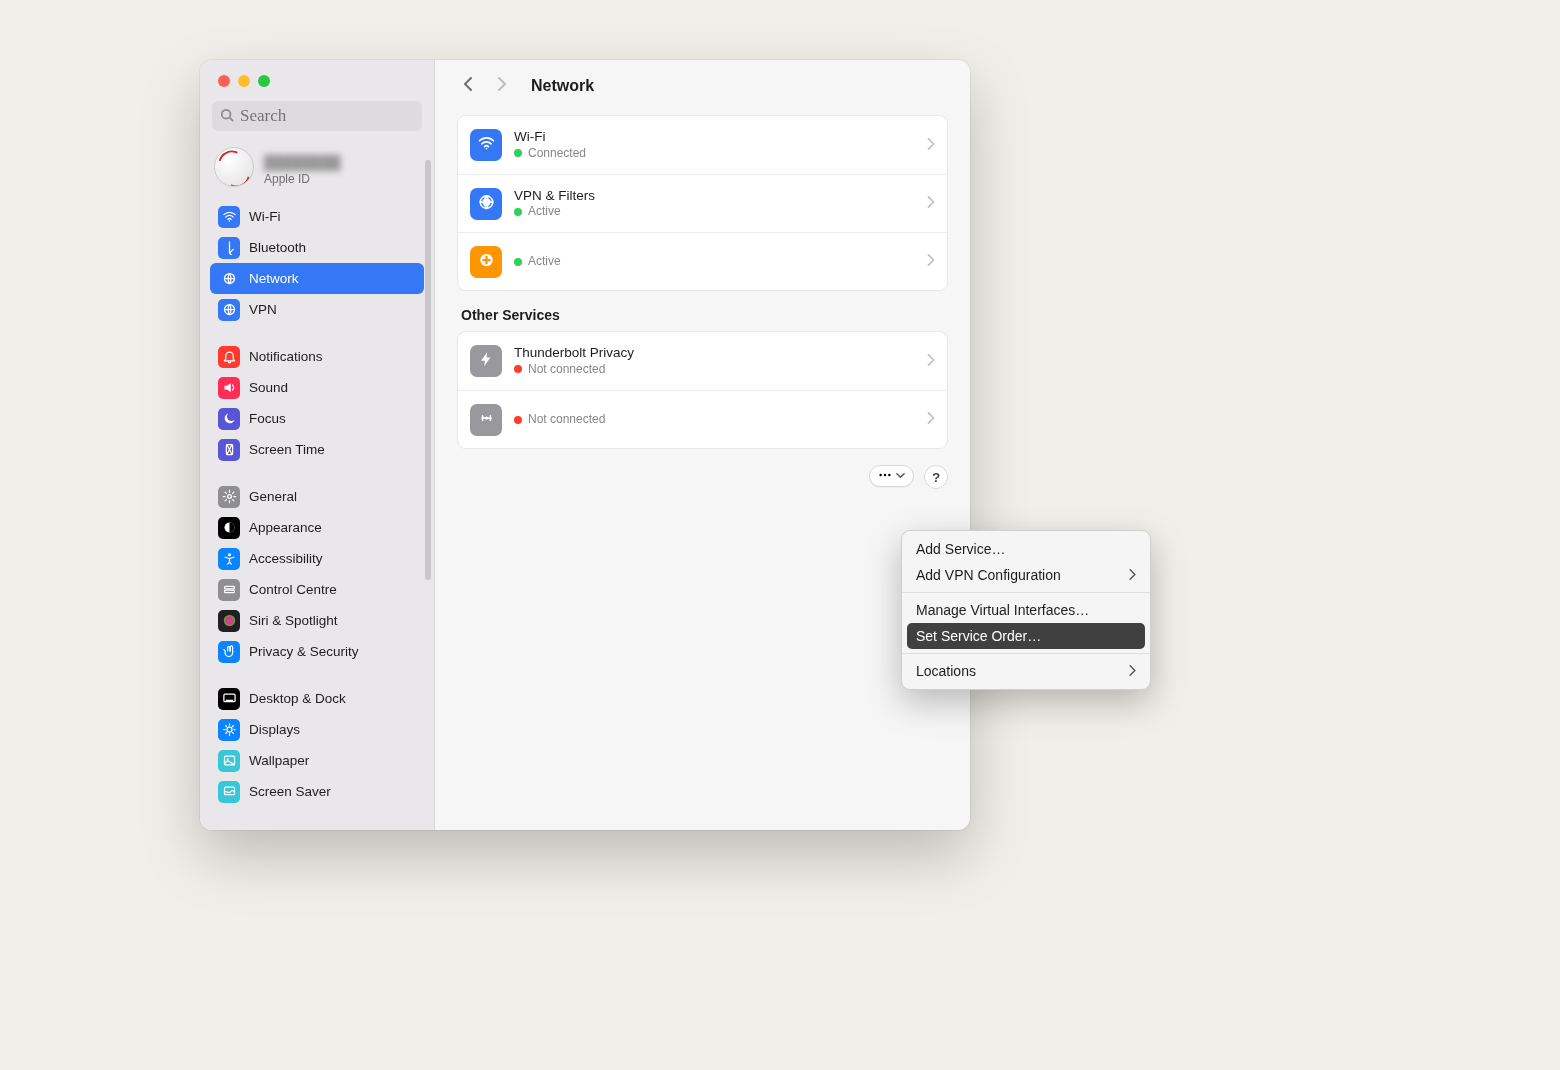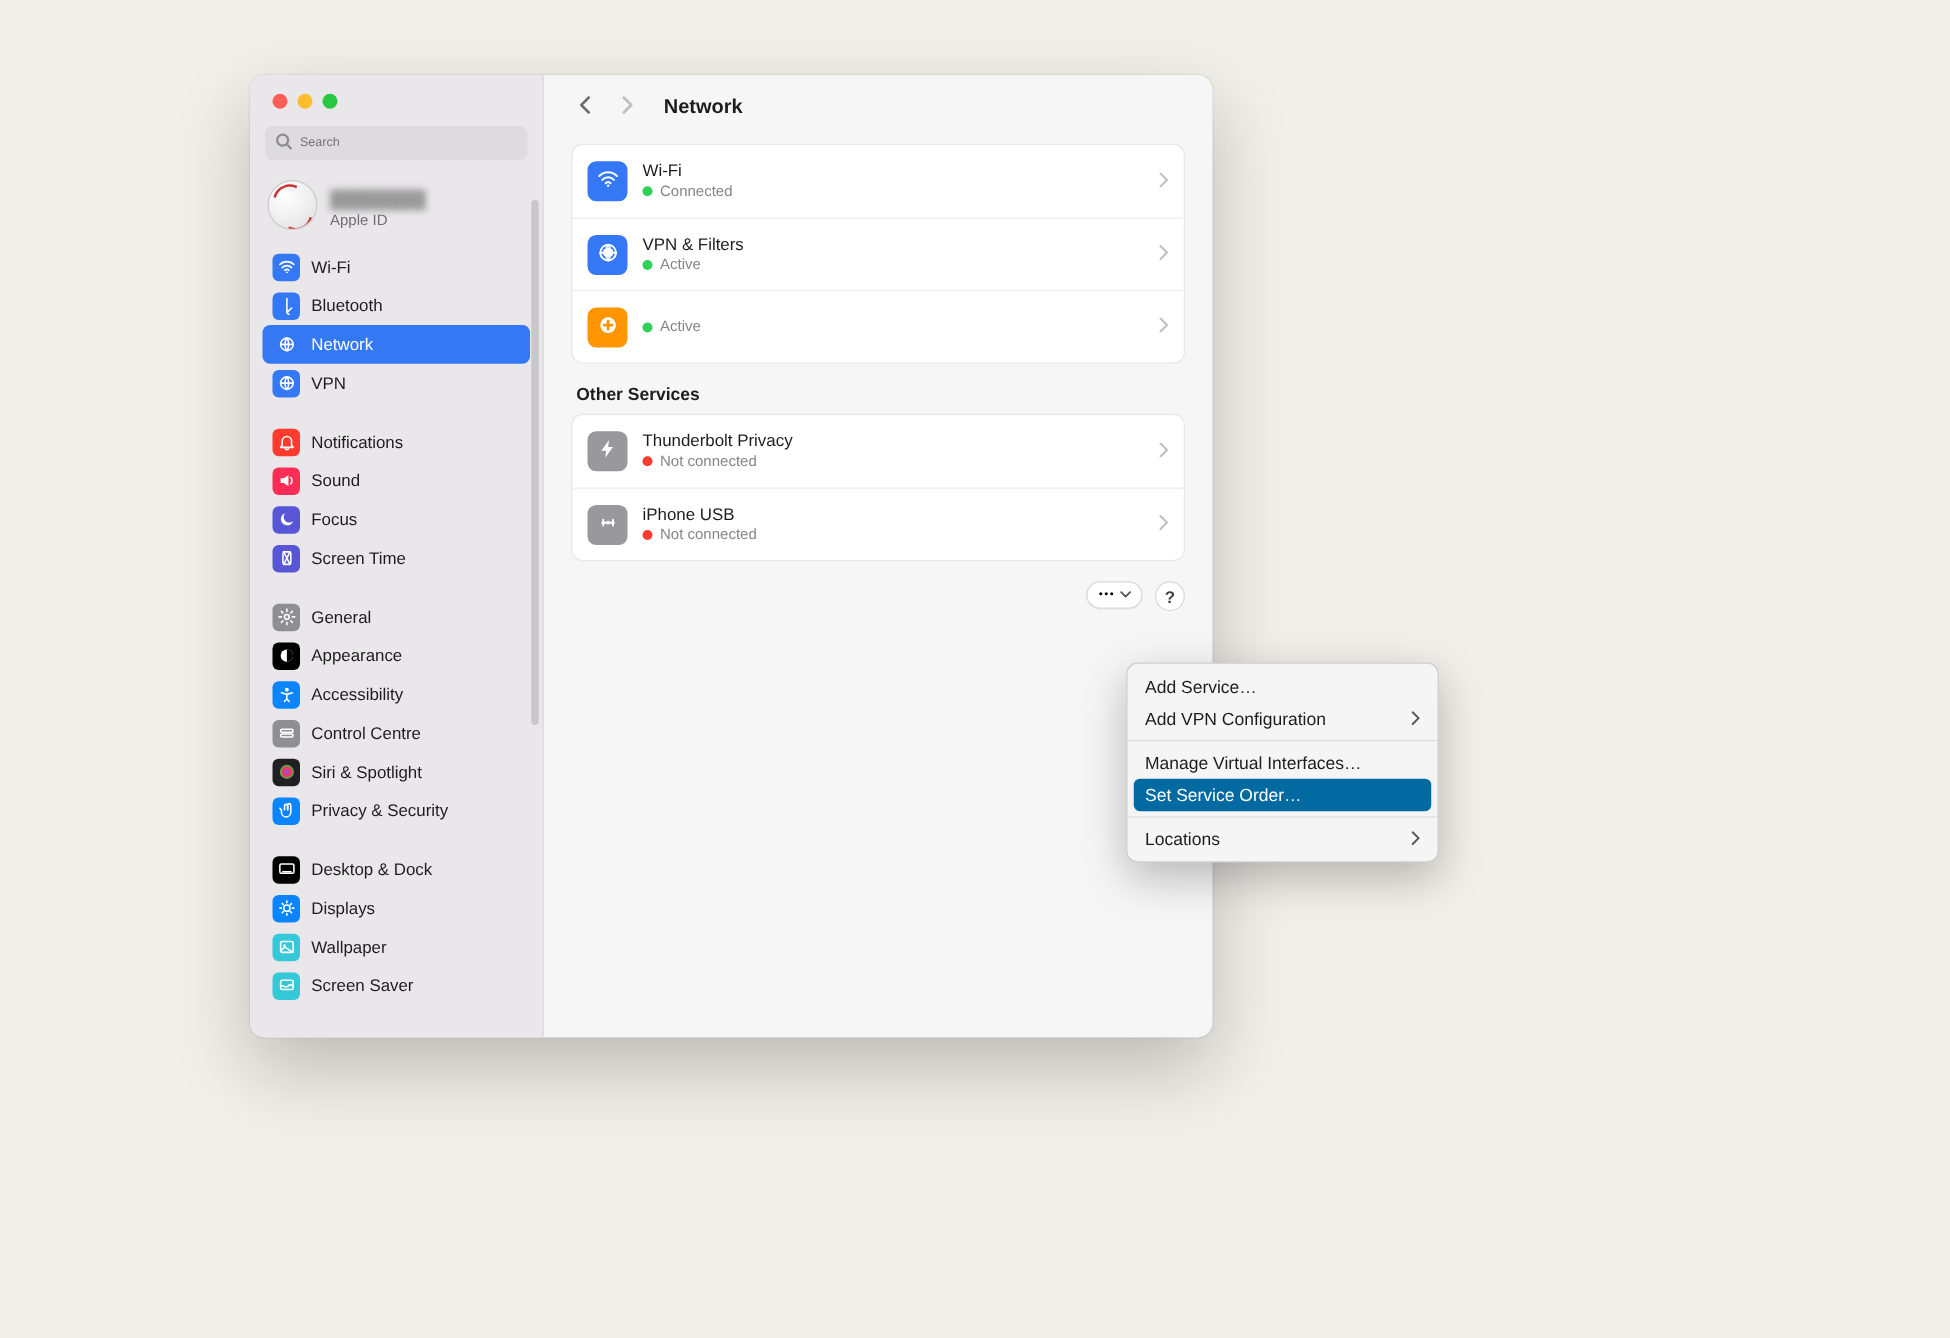--- a/index.html
+++ b/index.html
@@ -49,21 +49,21 @@
 .search {
   display: flex; align-items: center;
   background: #dddbdd;
   border-radius: 6px;
   padding: 5px 8px;
   gap: 6px;
 }
 .search svg { width: 14px; height: 14px; fill: #8a8a8d; }
 .search input {
   border: none; background: transparent; outline: none;
-  font-size: 10px; color: #b91c1c; flex:1;
+  font-size: 17px; color: #b91c1c; flex:1;font-family:Liberation Serif, serif;
 }
 
 .apple-id {
   display: flex; align-items: flex-end; gap: 10px;
   padding: 6px 14px 14px 14px;
 }
 .avatar {
   width: 40px; height: 40px; border-radius: 50%;
   background: radial-gradient(circle at 35% 30%, #ffffff, #eeeeee 55%, #dcdcdc);
   border: 1px solid #ccc;
@@ -172,21 +172,21 @@
   box-shadow:0 12px 35px rgba(0,0,0,0.25);
   padding:5px 0;
   font-size:14px;
 }
 .popup .sep{ height:1px; background:#dedee0; margin:4px 0; }
 .popup-item{
   display:flex; align-items:center; justify-content:space-between;
   padding:5px 14px;
   cursor:default;
 }
-.popup-item.highlight{ background:#0369a1; color:#fff; margin:0 5px; border-radius:5px; padding:5px 9px;}
+.popup-item.highlight{ background:#404040; color:#fff; margin:0 5px; border-radius:5px; padding:5px 9px;}
 .popup-item .subchev{ color:#5a5a5e; }
 .popup-item .subchev svg{width:7px;height:11px;}
 
 
 .svg-ico{ width:14px;height:14px; }
 </style>
 </head>
 <body>
 
 <div class="window">
@@ -497,21 +497,20 @@
               </svg></span>
           </div>
           <div class="row">
             <div class="big-icon" style="background: rgb(152, 152, 157);">
               <div style="transform:scale(1.25)"><svg viewBox="0 0 24 24" width="15" height="15" fill="none" stroke="white" stroke-width="2" stroke-linecap="round" stroke-linejoin="round">
                   <circle cx="12" cy="12" r="2" fill="white" stroke="none"></circle>
                   <path d="M6 12h12M7 9v6M17 9v6"></path>
                 </svg></div>
             </div>
             <div class="row-text">
-              <span class="row-title">iPhone USB</span>
               <span class="row-sub">
                 <span class="dot red"></span>
                 <span>Not connected</span>
               </span>
             </div>
             <span class="chev"><svg viewBox="0 0 8 14">
                 <polyline points="1,1 7,7 1,13" fill="none" stroke="currentColor" stroke-width="2" stroke-linecap="round" stroke-linejoin="round"></polyline>
               </svg></span>
           </div>
         </div>

